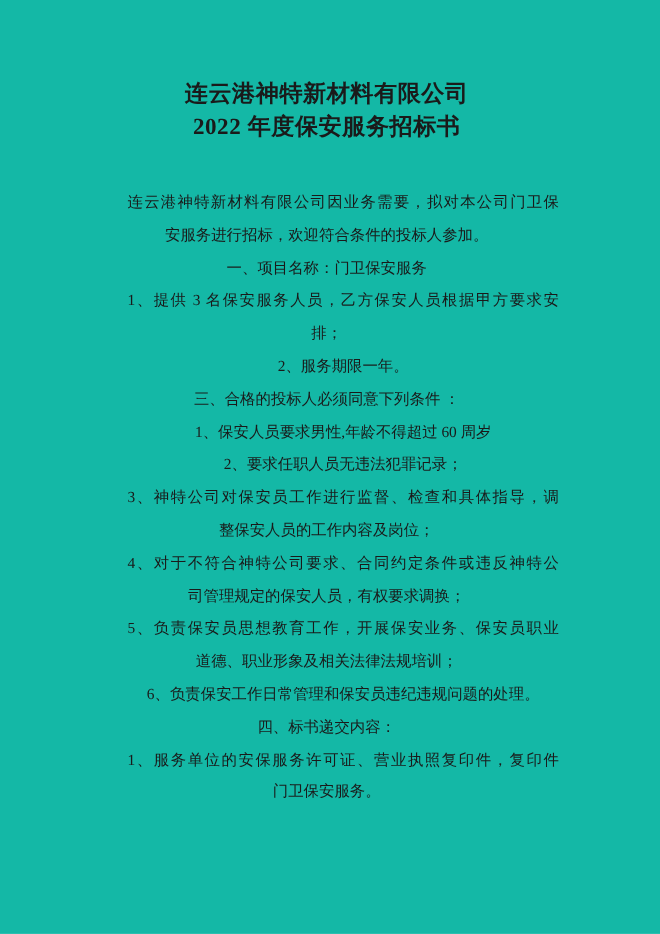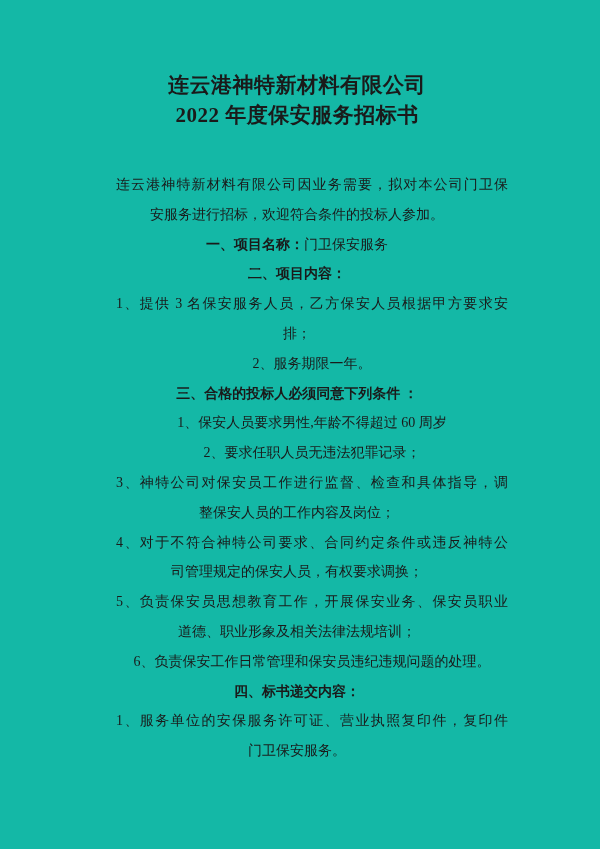--- a/index.html
+++ b/index.html
@@ -40,37 +40,36 @@
   }
   .line.indent {
     text-indent: 30px;
   }
   .line.stretch {
     text-align: justify;
     text-align-last: justify;
   }
   .line.bold,
   .line .b {
-    font-weight: 700;
+    font-weight: 400;
   }
 </style>
 </head>
 <body>
 
 <div class="page">
   <div class="column">
     <div class="title-block">
       <div>连云港神特新材料有限公司</div>
       <div>2022 年度保安服务招标书</div>
     </div>
     <div class="doc-body">
         <div class="line indent stretch">连云港神特新材料有限公司因业务需要，拟对本公司门卫保</div>
         <div class="line">安服务进行招标，欢迎符合条件的投标人参加。</div>
         <div class="line"><span class="b">一、项目名称：</span><span>门卫保安服务</span></div>
-        <div class="line bold">二、项目内容：</div>
         <div class="line indent stretch">1、提供 3 名保安服务人员，乙方保安人员根据甲方要求安</div>
         <div class="line">排；</div>
         <div class="line indent">2、服务期限一年。</div>
         <div class="line bold">三、合格的投标人必须同意下列条件 ：</div>
         <div class="line indent">1、保安人员要求男性,年龄不得超过 60 周岁</div>
         <div class="line indent">2、要求任职人员无违法犯罪记录；</div>
         <div class="line indent stretch">3、神特公司对保安员工作进行监督、检查和具体指导，调</div>
         <div class="line">整保安人员的工作内容及岗位；</div>
         <div class="line indent stretch">4、对于不符合神特公司要求、合同约定条件或违反神特公</div>
         <div class="line">司管理规定的保安人员，有权要求调换；</div>

